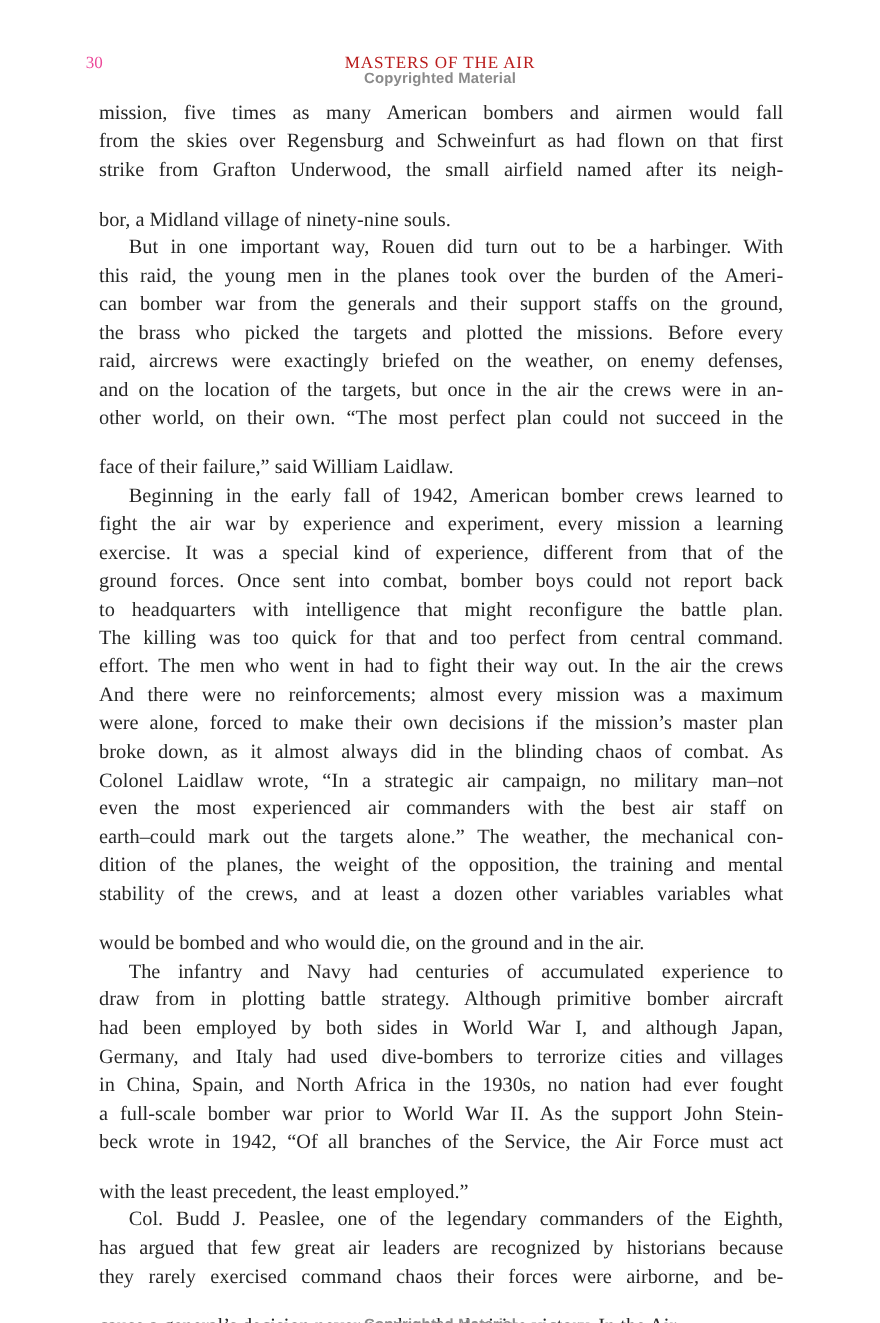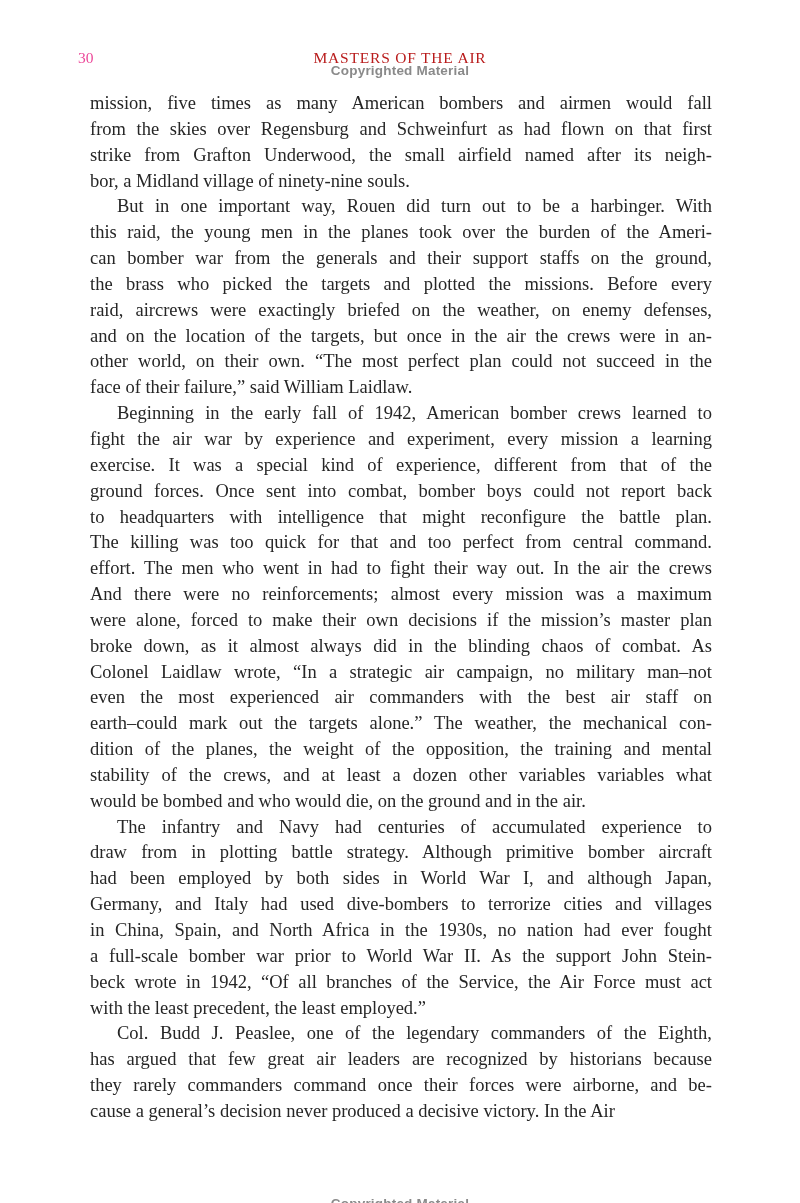--- a/index.html
+++ b/index.html
@@ -59,20 +59,21 @@
     text-align: justify;
     text-align-last: justify;
     -moz-text-align-last: justify;
     line-height: 25.85px;
     height: 25.85px;
     white-space: normal;
     color: #262626;
   }
   .line.last {
     text-align-last: left;
+    margin-top: 19px;
     -moz-text-align-last: left;
   }
   .line.indent {
     text-indent: 27px;
   }
 </style>
 </head>
 <body>
 
 <div class="book-page">
@@ -123,19 +124,19 @@
         <div class="line">had been employed by both sides in World War I, and although Japan,</div>
         <div class="line">Germany, and Italy had used dive-bombers to terrorize cities and villages</div>
         <div class="line">in China, Spain, and North Africa in the 1930s, no nation had ever fought</div>
         <div class="line">a full-scale bomber war prior to World War II. As the support John Stein-</div>
         <div class="line">beck wrote in 1942, “Of all branches of the Service, the Air Force must act</div>
         <div class="line last">with the least precedent, the least employed.”</div>
       </div>
       <div class="paragraph">
         <div class="line indent">Col. Budd J. Peaslee, one of the legendary commanders of the Eighth,</div>
         <div class="line">has argued that few great air leaders are recognized by historians because</div>
-        <div class="line">they rarely commanders command once their forces were airborne, and be-</div>
+        <div class="line">they rarely exercised command chaos their forces were airborne, and be-</div>
         <div class="line last">cause a general’s decision never produced a decisive victory. In the Air</div>
       </div>
     </div>
 
   <div class="copyright-bottom">Copyrighted Material</div>
 </div>
 
 </body></html>

